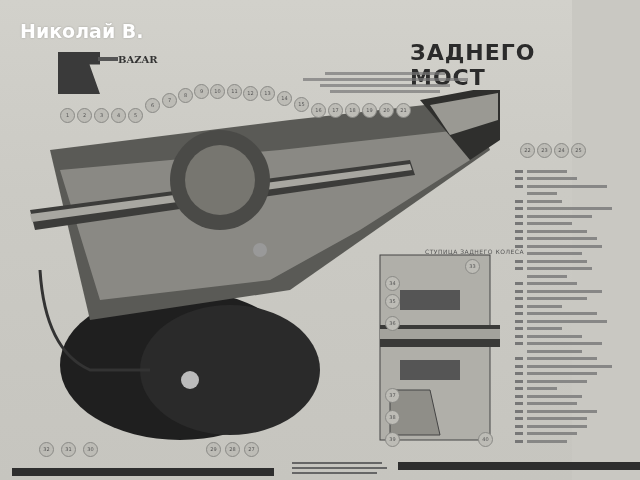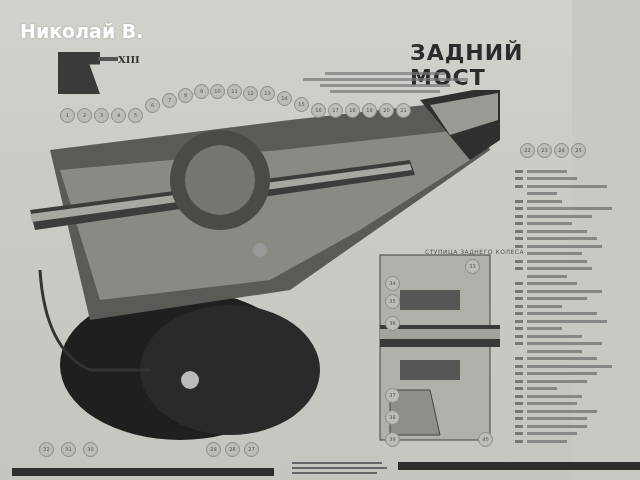--- a/index.html
+++ b/index.html
@@ -87,24 +87,24 @@
 </head>
 <body>
 
 <div class="poster">
 
   <div class="watermark-user">Николай В.</div>
 
   <div class="emblem">
     <div class="plate"></div>
     <div class="stripe"></div>
-    <div class="roman">XIII</div>
+    <div class="roman">BAZAR</div>
   </div>
 
-  <div class="title">ЗАДНИЙ МОСТ</div>
+  <div class="title">ЗАДНЕГО МОСТ</div>
 
   <div class="subtitle-lines">
     <div style="width:120px"></div>
     <div style="width:165px"></div>
     <div style="width:130px"></div>
     <div style="width:110px"></div>
   </div>
 
   <svg class="drawing" viewBox="0 0 470 360" width="470" height="360" style="left:30px;top:90px;">
 

